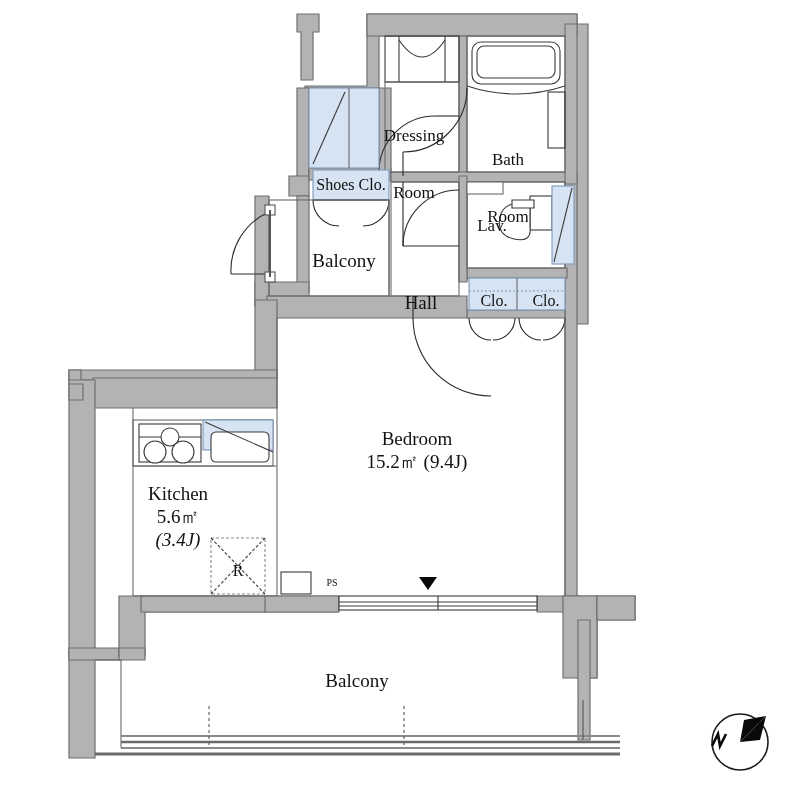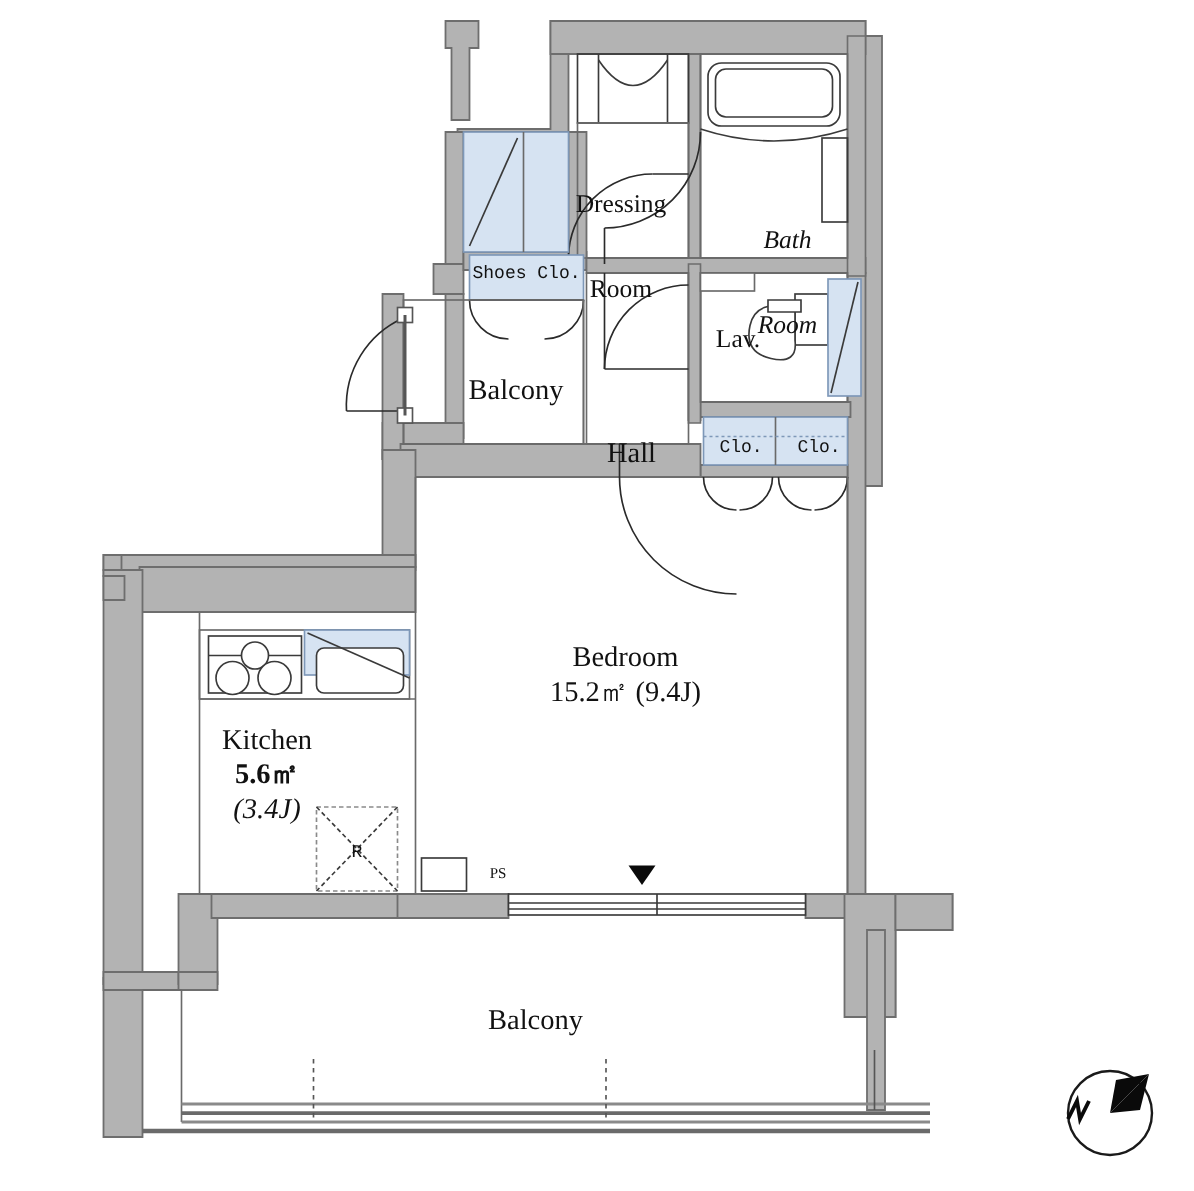--- a/index.html
+++ b/index.html
@@ -17,21 +17,21 @@
     font-family:"Liberation Serif","DejaVu Serif",serif;
     color:#111;
     white-space:pre;
     text-align:center;
     line-height:1.12;
     pointer-events:none;
     -webkit-font-smoothing:antialiased;
   }
   .lbl.big{font-size:19px;}
   .lbl.mid{font-size:17px;}
-  .lbl.sm{font-size:12px;font-family:Liberation Mono, monospace;}
+  .lbl.sm{font-size:16px;}
   .lbl.tiny{font-size:10px;}
   .two{display:block;}
 </style>
 </head>
 <body>
 
 <svg id="plan" viewBox="0 0 796 794" width="796" height="794" xmlns="http://www.w3.org/2000/svg">
 
   <defs>
     <pattern id="hatchDots" width="4" height="4" patternUnits="userSpaceOnUse">
@@ -240,42 +240,42 @@
   </g>
 </svg>
 
 <div id="labels">
 
   <div class="lbl mid" style="left:414px;top:88px;transform:translate(-50%,0);">
     <span class="two">Dressing</span>
     <span class="two">Room</span>
   </div>
 
-  <div class="lbl mid" style="left:525px;top:112px;transform:translate(-50%,0);font-style:italic;">
+  <div class="lbl mid" style="left:508px;top:112px;transform:translate(-50%,0);">
     <span class="two">Bath</span>
     <span class="two">Room</span>
   </div>
 
   <div class="lbl sm" style="left:351px;top:176px;transform:translate(-50%,0);">Shoes Clo.</div>
 
   <div class="lbl mid" style="left:492px;top:216px;transform:translate(-50%,0);">Lav.</div>
 
   <div class="lbl big" style="left:344px;top:250px;transform:translate(-50%,0);">Balcony</div>
 
   <div class="lbl big" style="left:421px;top:267px;transform:translate(-50%,0);margin-top:25px;">Hall</div>
 
   <div class="lbl sm" style="left:494px;top:292px;transform:translate(-50%,0);">Clo.</div>
 
   <div class="lbl sm" style="left:546px;top:292px;transform:translate(-50%,0);">Clo.</div>
 
   <div class="lbl big" style="left:417px;top:428px;transform:translate(-50%,0);">Bedroom</div>
   <div class="lbl big" style="left:417px;top:451px;transform:translate(-50%,0);">15.2㎡ (9.4J)</div>
 
   <div class="lbl big" style="left:178px;top:483px;transform:translate(-50%,0);">Kitchen</div>
-  <div class="lbl big" style="left:178px;top:506px;transform:translate(-50%,0);font-weight:bold;">5.6㎡</div>
+  <div class="lbl big" style="left:178px;top:506px;transform:translate(-50%,0);">5.6㎡</div>
   <div class="lbl big" style="left:178px;top:529px;transform:translate(-50%,0);font-style:italic;">(3.4J)</div>
 
   <div class="lbl sm" style="left:238px;top:562px;transform:translate(-50%,0);">R</div>
 
   <div class="lbl tiny" style="left:296px;top:577px;transform:translate(-50%,0);margin-left:36px;">PS</div>
 
   <div class="lbl big" style="left:357px;top:670px;transform:translate(-50%,0);text-align:center;">Balcony</div>
 </div>
 
 </body></html>

